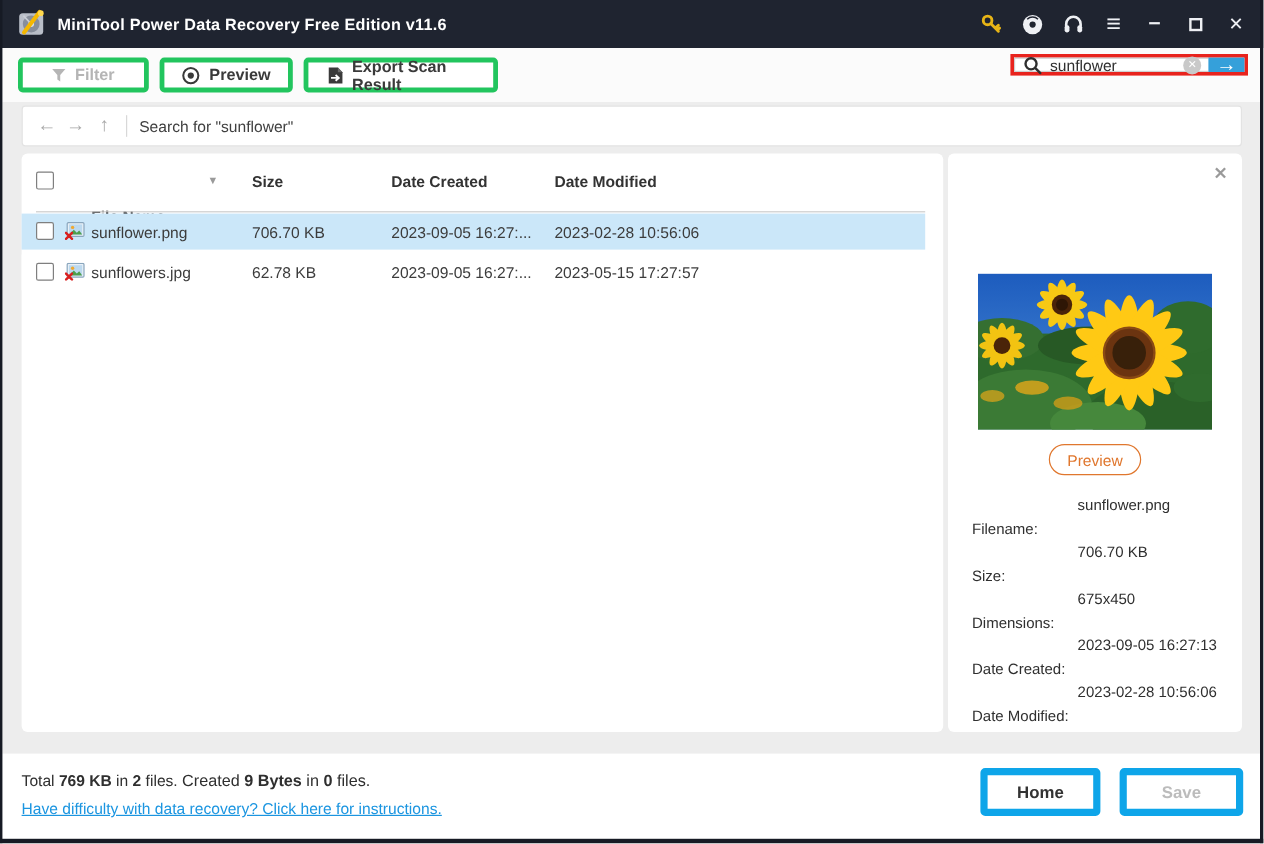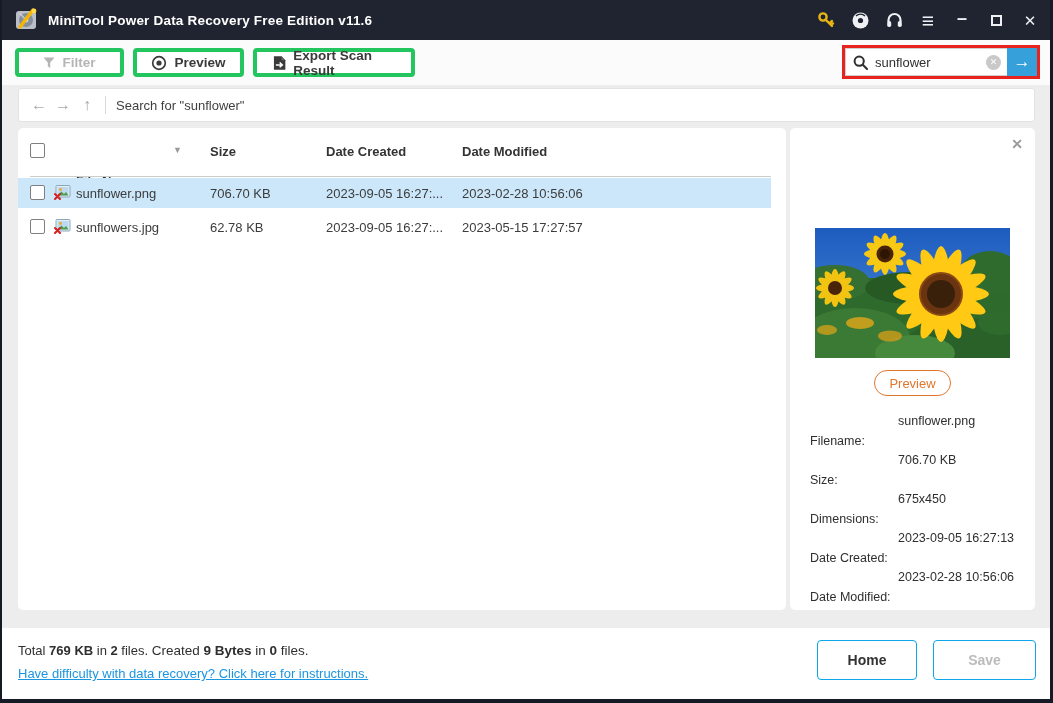--- a/index.html
+++ b/index.html
@@ -26,21 +26,21 @@
 
   
   .toolbar { position:absolute; left:2px; top:40px; width:1048px; height:45px; background:#fbfbfb; }
   .tbtn { position:absolute; top:8px; height:29px; background:#ffffff; border:4px solid #22c55e; border-radius:4px;
           display:flex; align-items:center; justify-content:center; gap:7px; font-size:13.5px; font-weight:bold; color:#3a3a3a; }
   .tbtn.disabled { color:#b5b5b5; }
   .btn-filter { left:13px; width:109px; }
   .btn-preview { left:131px; width:111px; }
   .btn-export { left:251px; width:162px;padding-left:16px; }
 
-  .searchwrap { position:absolute; left:840px; top:5px; width:198px; height:34px; border:3px solid #e8231d; background:#ffffff; display:flex; align-items:center; }
+  .searchwrap { position:absolute; left:840px; top:5px; width:198px; height:18px; border:3px solid #e8231d; background:#ffffff; display:flex; align-items:center; }
   .search-inner { flex:1; height:100%; display:flex; align-items:center; border:1px solid #cfcfcf; border-right:none; }
   .search-inner svg { margin-left:7px; }
   .search-text { margin-left:7px; font-size:13px; color:#2f2f2f; flex:1; }
   .clear-dot { width:15px; height:15px; border-radius:50%; background:#c9c9c9; color:#ffffff; font-size:9px; display:flex; align-items:center; justify-content:center; margin-right:6px; }
   .submit-btn { width:30px; height:100%; background:#35a0da; color:#ffffff; font-size:17px; display:flex; align-items:center; justify-content:center; }
 
   
   .navbar { position:absolute; left:18px; top:88px; width:1017px; height:34px; background:#ffffff; border:1px solid #e3e3e3; border-radius:3px; display:flex; align-items:center; }
   .nav-arrow { color:#a8a8a8; font-size:16px; width:24px; text-align:center; }
   .nav-arrow.first { margin-left:8px; }
@@ -75,21 +75,21 @@
   .pd-row { display:flex; font-size:12.5px; color:#2f2f2f; line-height:19px; }
   .pd-label { width:88px;margin-top:20px; }
   .pd-value { flex:1; }
 
   
   .footer { position:absolute; left:2px; top:628px; width:1048px; height:71px; background:#ffffff; }
   .f-summary { position:absolute; left:16px; top:15px; font-size:13px; color:#2f2f2f; }
   .f-summary .b { font-weight:bold; }
   .f-summary .sel { font-size:13.5px; }
   .f-link { position:absolute; left:16px; top:38px; font-size:13px; color:#1b95e0; }
-  .fbtn { position:absolute; top:12px; height:40px; background:#ffffff; border:1px solid #0ea5e9; border-radius:4px;
+  .fbtn { position:absolute; top:12px; height:40px; background:#ffffff; border:6px solid #0ea5e9; border-radius:4px;
           font-size:14px; font-weight:bold; display:flex; align-items:center; justify-content:center; }
   .btn-home { left:815px; width:100px; color:#333333; }
   .btn-save { left:931px; width:103px; color:#bcbcbc; }
 </style>
 </head>
 <body>
 
 <div class="window">
 
   <div class="titlebar">

